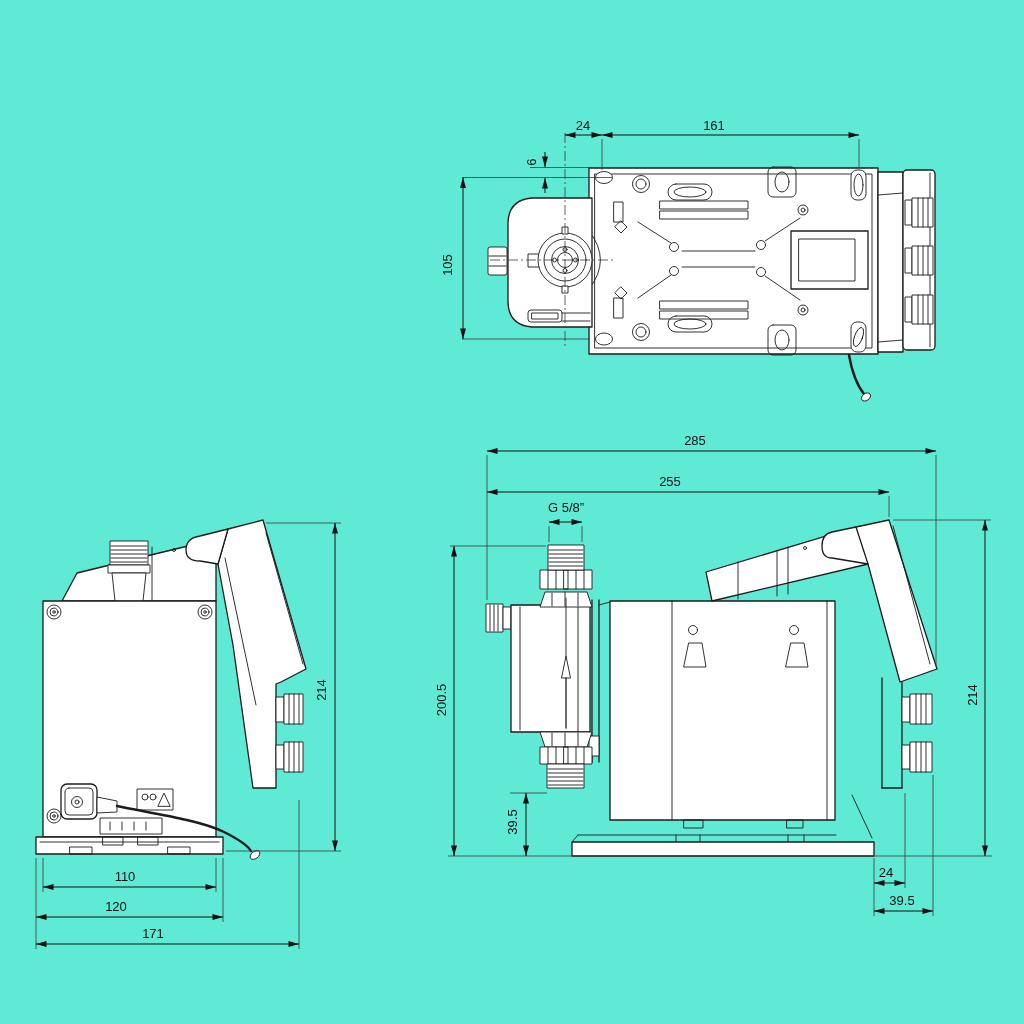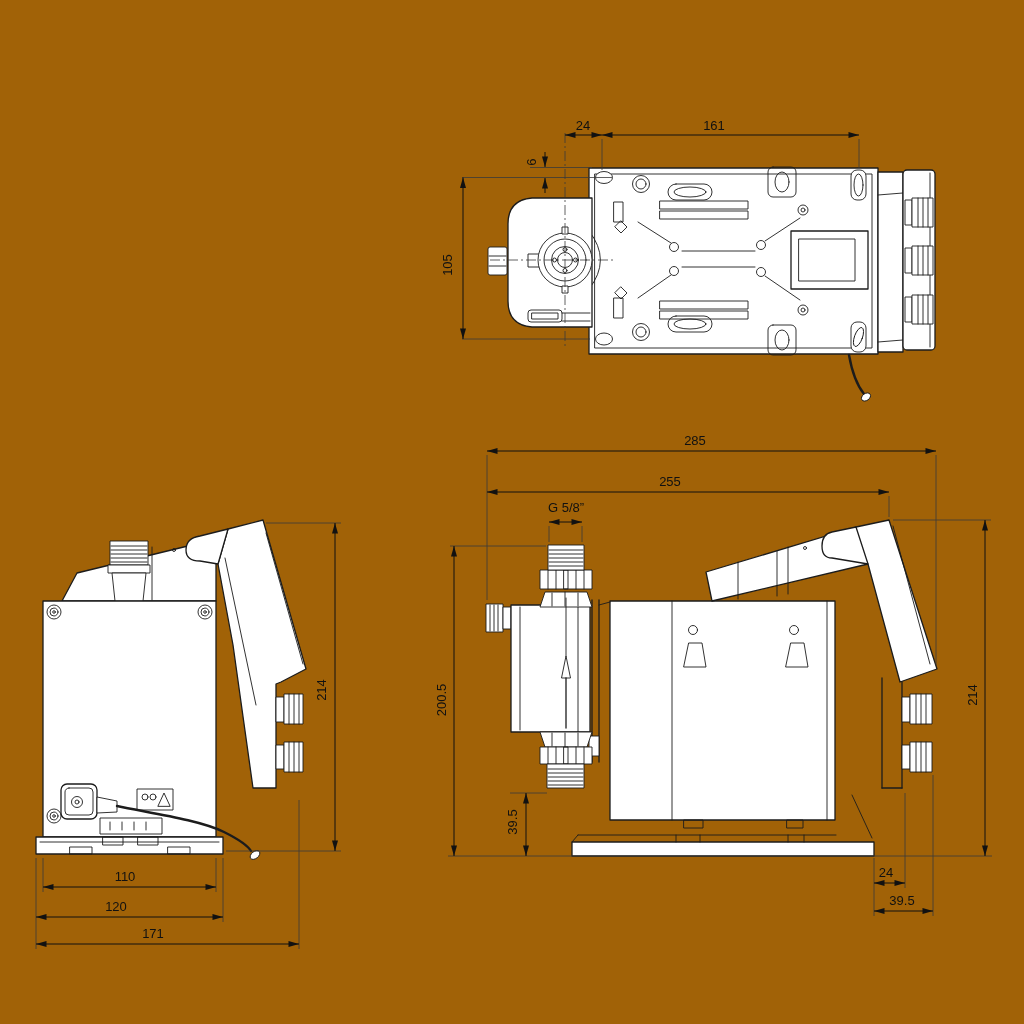--- a/index.html
+++ b/index.html
@@ -1,16 +1,16 @@
 <!DOCTYPE html>
 <html><head>
 <meta charset="utf-8">
 <style>
   html,body{margin:0;padding:0;background:#ffffff;}
-  #canvas{position:relative;width:1024px;height:1024px;background:#a16207;overflow:hidden;
+  #canvas{position:relative;width:1024px;height:1024px;background:#5eead4;overflow:hidden;
           font-family:"Liberation Sans",sans-serif;}
   svg{display:block}
   
   .o  {fill:none;stroke:#1c1c1c;stroke-width:1.3;stroke-linejoin:round;stroke-linecap:round;}
   .o2 {fill:none;stroke:#1c1c1c;stroke-width:0.9;stroke-linejoin:round;stroke-linecap:round;}
   .fw {fill:#ffffff;stroke:#1c1c1c;stroke-width:1.3;stroke-linejoin:round;}
   .fw2{fill:#ffffff;stroke:#1c1c1c;stroke-width:0.9;stroke-linejoin:round;}
   .dim{fill:none;stroke:#111111;stroke-width:1;}
   .ext{fill:none;stroke:#3a3a3a;stroke-width:0.8;}
   .cl {fill:none;stroke:#3a3a3a;stroke-width:0.8;stroke-dasharray:10 3 2 3;}

